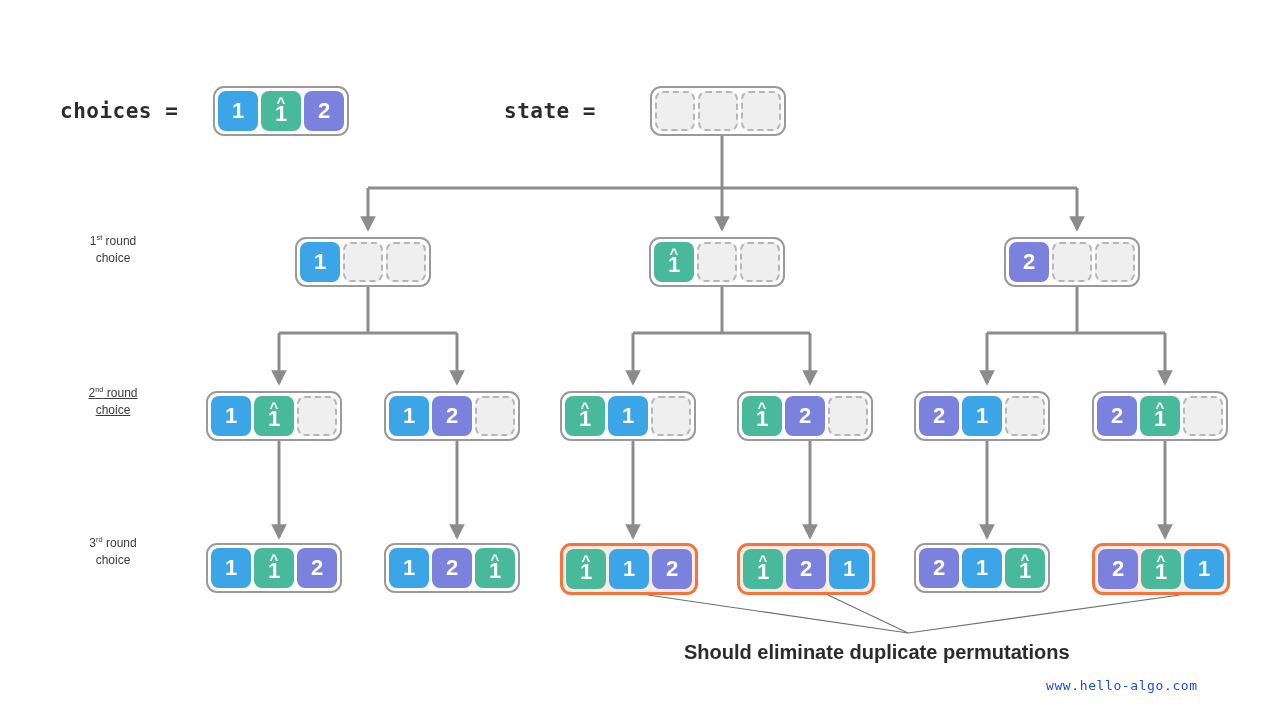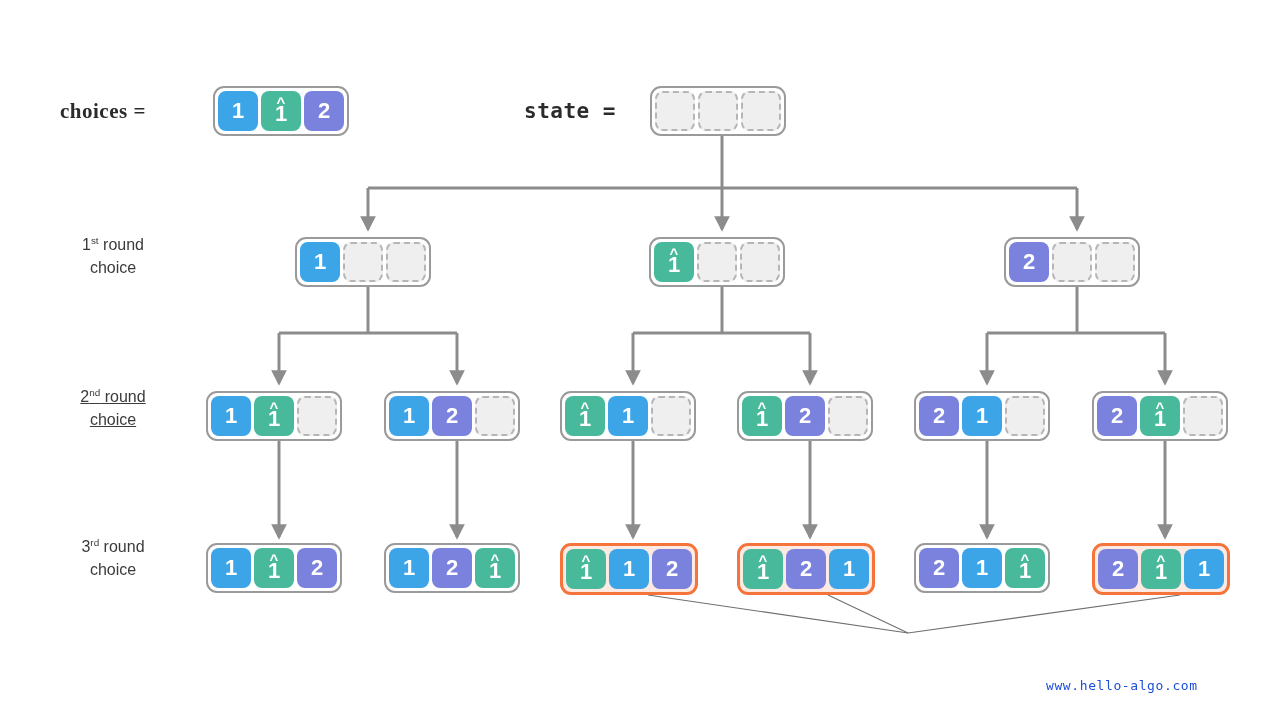--- a/index.html
+++ b/index.html
@@ -35,21 +35,21 @@
     color: #2b2b2b;
     letter-spacing: 0.5px;
     white-space: nowrap;
   }
 
   
   .row-label {
     position: absolute;
     width: 190px;
     text-align: center;
-    font-size: 16px;
+    font-size: 12px;
     color: #3b3b3b;
     line-height: 1.45;
   }
   .row-label sup {
     font-size: 0.62em;
     vertical-align: super;
   }
 
   
   .arr {
@@ -169,23 +169,23 @@
       <path d="M 1165 440 L 1165 537" marker-end="url(#arw)"></path>
     </g>
 
     <g fill="none" stroke="#6f6f6f" stroke-width="1.1">
       <path d="M 648 595 L 908 633"></path>
       <path d="M 828 595 L 908 633"></path>
       <path d="M 1180 595 L 908 633"></path>
     </g>
   </svg>
 
-  <div class="mono-label" style="left:60px; top:99px;font-family:Liberation Serif, serif;">choices =</div>
-
-  <div class="mono-label" style="left:524px; top:99px;">state =</div>
+  <div class="mono-label" style="left:60px; top:99px;">choices =</div>
+
+  <div class="mono-label" style="left:504px; top:99px;">state =</div>
 
   <div class="arr" style="left:213px; top:86px;">
       <div class="cell blue">
         <span class="glyph">1</span>
       </div>
       <div class="cell green hat">
         <span class="caret">^</span>
         <span class="glyph">1</span>
       </div>
       <div class="cell purple">
@@ -362,16 +362,17 @@
       </div>
       <div class="cell green hat">
         <span class="caret">^</span>
         <span class="glyph">1</span>
       </div>
       <div class="cell blue">
         <span class="glyph">1</span>
       </div>
     </div>
 
+  <div class="caption" style="left:684px; top:641px;">Should eliminate duplicate permutations</div>
 
   <div class="watermark" style="left:1046px; top:678px;">www.hello-algo.com</div>
 
 </div>
 
 </body></html>

